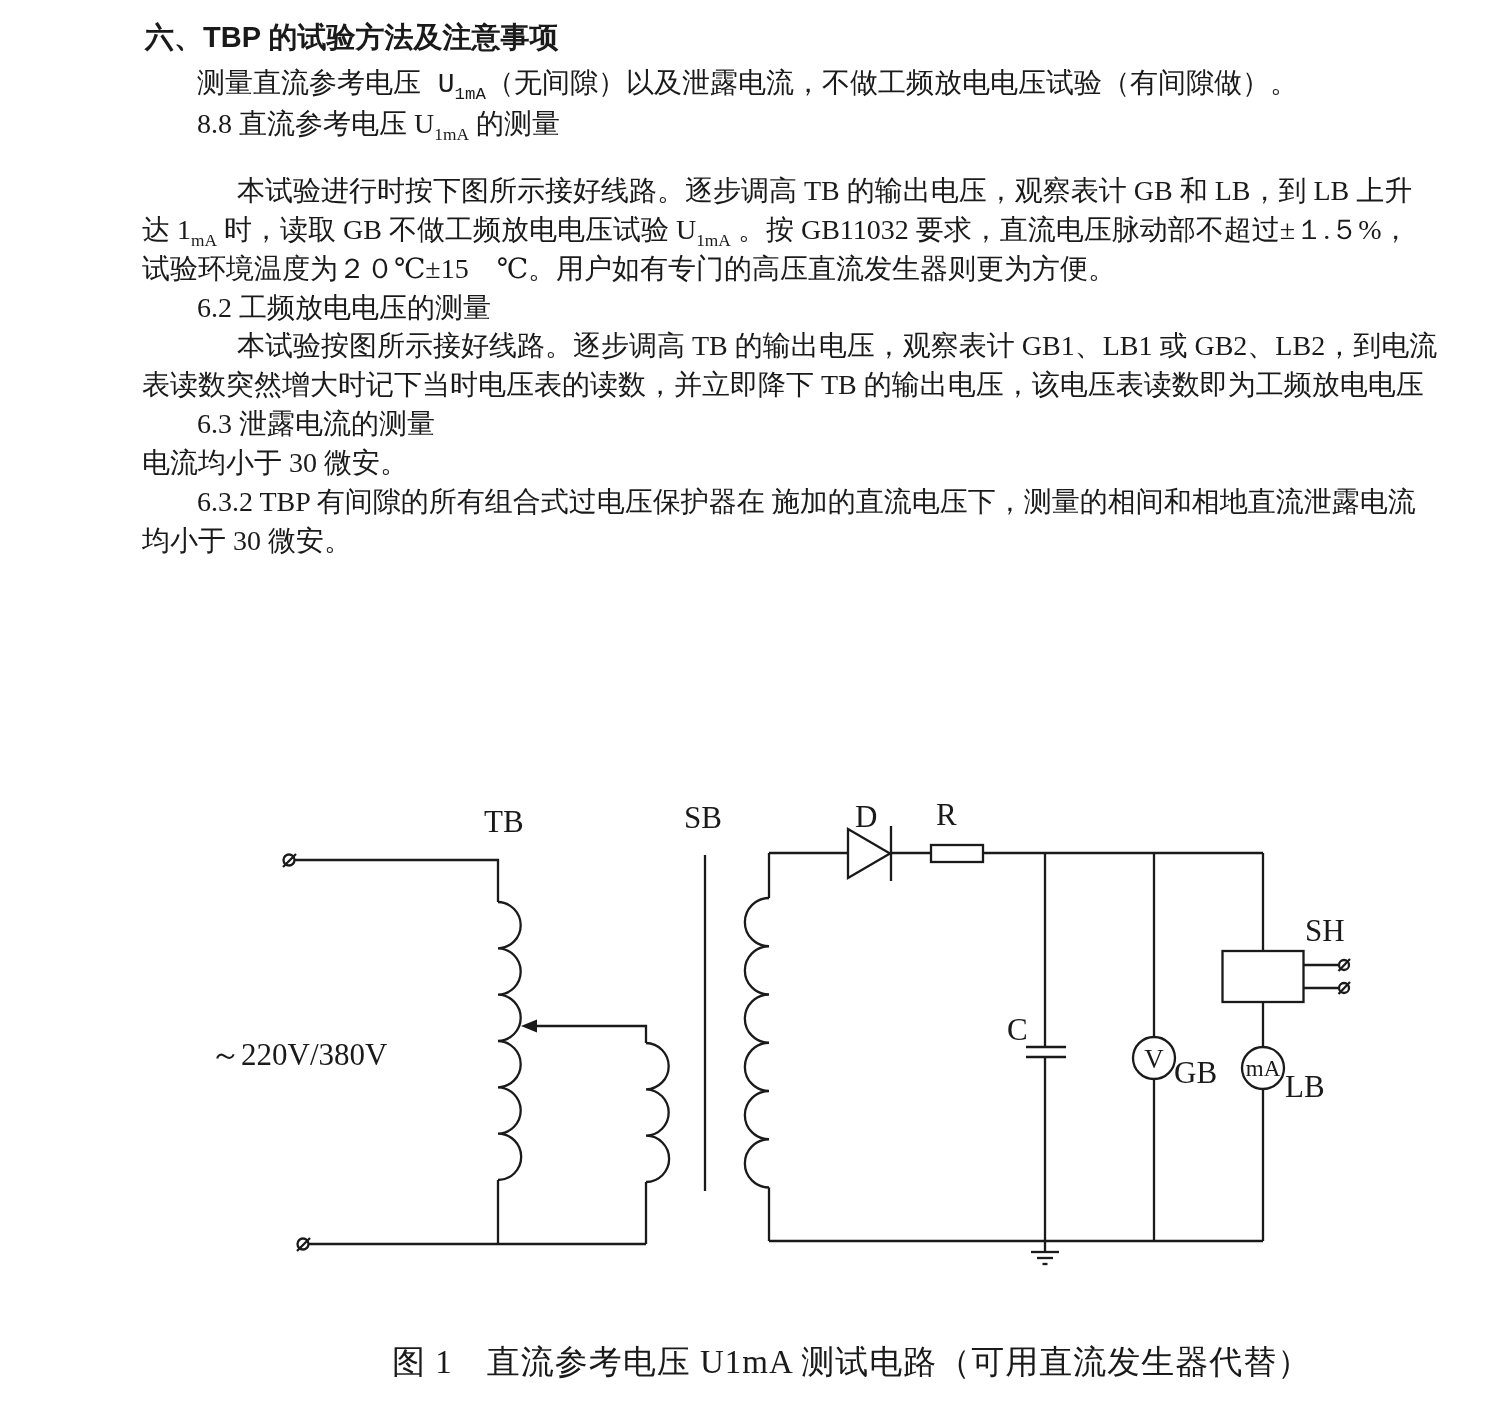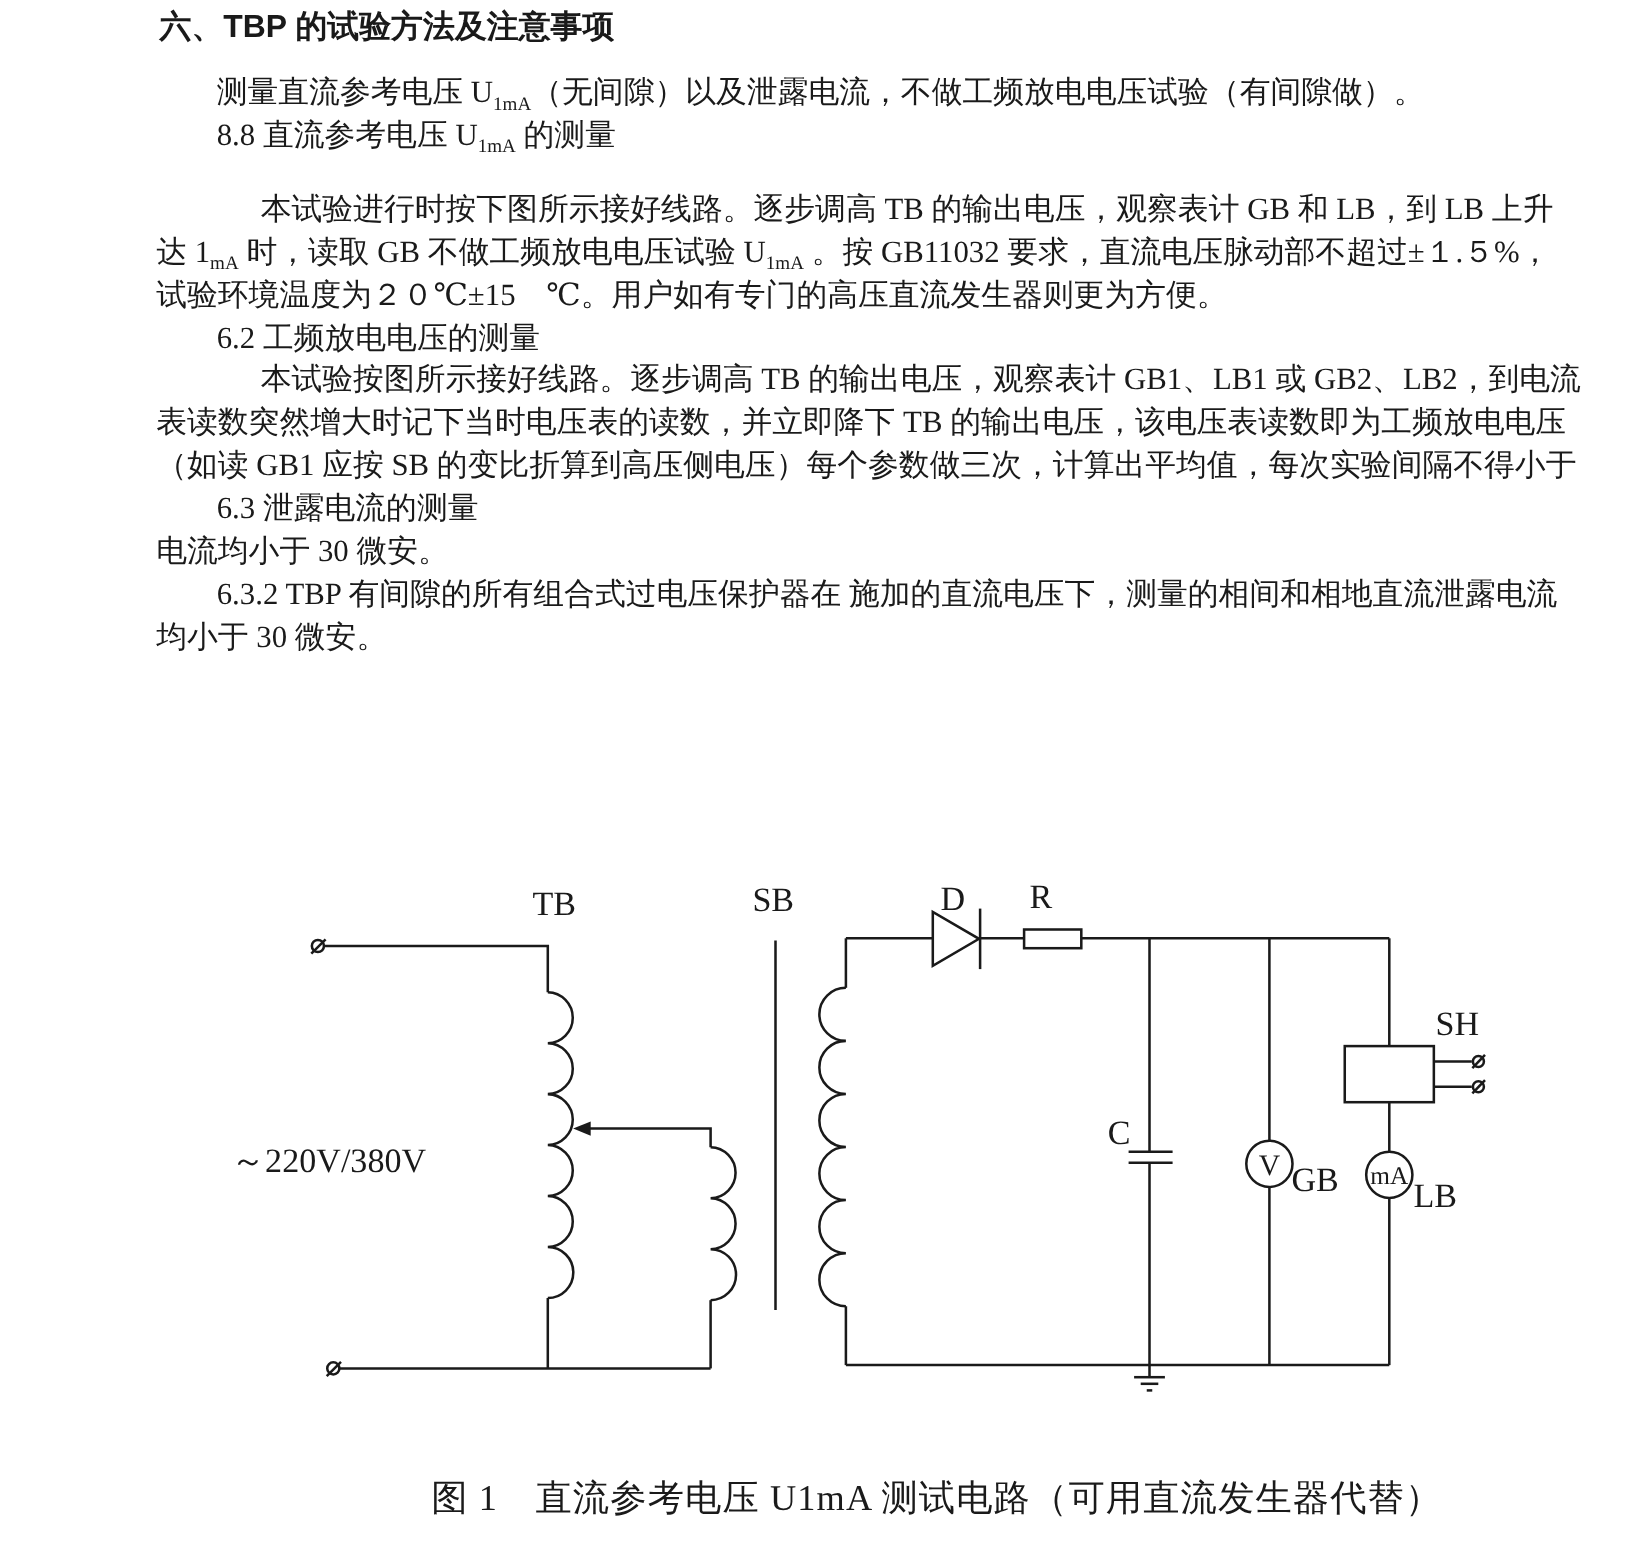--- a/index.html
+++ b/index.html
@@ -4,21 +4,21 @@
 <style>
   :root { --ink: #1a1a1a; --bg: #ffffff; }
   html,body { margin:0; padding:0; }
   .page {
     position:relative; width:1500px; height:1411px;
     background:var(--bg); color:var(--ink);
     font-family:"Liberation Serif","DejaVu Serif",serif;
     overflow:hidden;
   }
   .doc-title {
-    position:absolute; left:145px; top:5px;
+    position:absolute; left:145px; top:18px;
     font-family:"Liberation Sans","DejaVu Sans",sans-serif;
     font-weight:bold; font-size:29px; white-space:nowrap;
   }
   .body-text {
     position:absolute; left:142px; top:66px; width:1218px;
     font-size:28px; line-height:38.9px;
   }
   .body-text .line { white-space:nowrap; }
   .body-text sub { font-size:0.62em; line-height:0; }
   .figure-caption {
@@ -37,29 +37,28 @@
   }
 </style>
 </head>
 <body>
 
 <div class="page">
 
   <div class="doc-title">六、TBP 的试验方法及注意事项</div>
 
   <div class="body-text">
-      <div class="line" style="padding-left: 55px;"><span>测量直流参考电压 U</span><sub>1mA</sub><span>（无间隙）以及泄露电流，不做工频放电电压试验（有间隙做）。</span></div>
+      <div class="line" style="padding-left: 55px; font-family: Liberation Mono, monospace;"><span>测量直流参考电压 U</span><sub>1mA</sub><span>（无间隙）以及泄露电流，不做工频放电电压试验（有间隙做）。</span></div>
       <div class="line" style="padding-left: 55px;"><span>8.8 直流参考电压 U</span><sub>1mA</sub><span> 的测量</span></div>
       <div class="line" style="padding-left: 95px; margin-top: 28px;"><span>本试验进行时按下图所示接好线路。逐步调高 TB 的输出电压，观察表计 GB 和 LB，到 LB 上升</span></div>
       <div class="line" style="padding-left: 0px;"><span>达 1</span><sub>mA</sub><span> 时，读取 GB 不做工频放电电压试验 U</span><sub>1mA</sub><span> 。按 GB11032 要求，直流电压脉动部不超过±１.５%，</span></div>
       <div class="line" style="padding-left: 0px;"><span>试验环境温度为２０℃±15　℃。用户如有专门的高压直流发生器则更为方便。</span></div>
       <div class="line" style="padding-left: 55px;"><span>6.2 工频放电电压的测量</span></div>
       <div class="line" style="padding-left: 95px;"><span>本试验按图所示接好线路。逐步调高 TB 的输出电压，观察表计 GB1、LB1 或 GB2、LB2，到电流</span></div>
       <div class="line" style="padding-left: 0px;"><span>表读数突然增大时记下当时电压表的读数，并立即降下 TB 的输出电压，该电压表读数即为工频放电电压</span></div>
-      <div class="line" style="padding-left: 0px;"><span>（如读 GB1 应按 SB 的变比折算到高压侧电压）每个参数做三次，计算出平均值，每次实验间隔不得小于</span></div>
       <div class="line" style="padding-left: 55px;"><span>6.3  泄露电流的测量</span></div>
       <div class="line" style="padding-left: 0px;"><span>电流均小于 30 微安。</span></div>
       <div class="line" style="padding-left: 55px;"><span>6.3.2 TBP 有间隙的所有组合式过电压保护器在 施加的直流电压下，测量的相间和相地直流泄露电流</span></div>
       <div class="line" style="padding-left: 0px;"><span>均小于 30 微安。</span></div>
     </div>
 
   <svg class="diagram" viewBox="0 0 1500 1411" aria-hidden="true">
 
     <g>
       <circle class="stroke" cx="289" cy="860" r="5.5" stroke-width="2"></circle>

